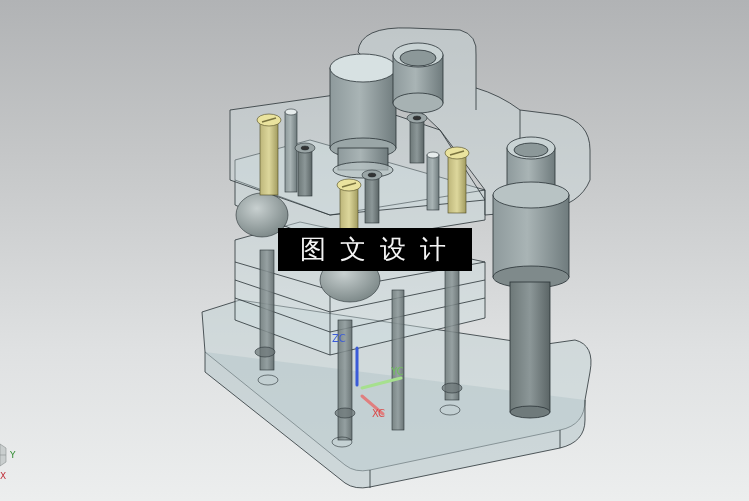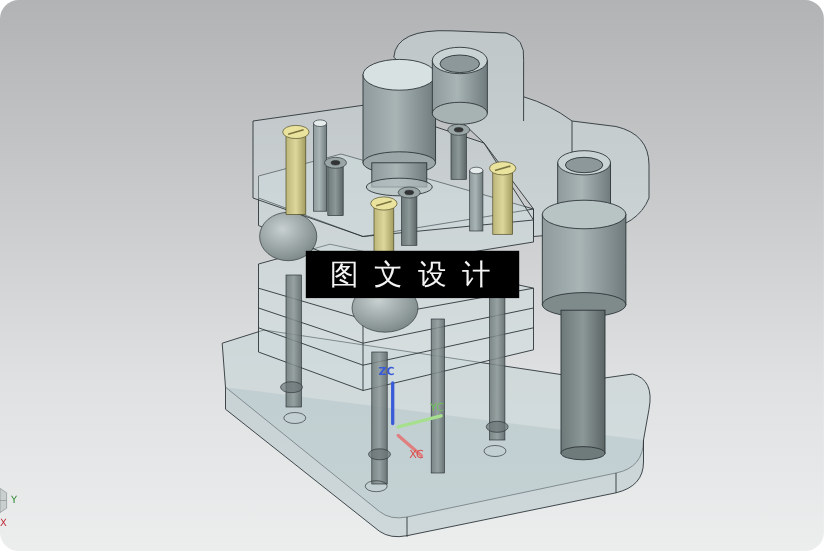--- a/index.html
+++ b/index.html
@@ -1,20 +1,19 @@
 <!DOCTYPE html>
 <html><head>
 <meta charset="utf-8">
 <style>
   html, body { margin: 0; padding: 0; }
   body { width: 749px; height: 501px; overflow: hidden; font-family: "DejaVu Sans", sans-serif; }
   .viewport {
     position: relative; width: 749px; height: 501px;
     background: linear-gradient(to bottom, #b1b3b5 0%, #c4c6c7 30%, #dfe1e2 70%, #eceeee 100%);
-    border-radius: 17px;
   }
   .scene { position: absolute; left: 0; top: 0; }
   .watermark {
     position: absolute; left: 278px; top: 228px; width: 194px; height: 43px;
     background: #000; color: #f4f4f4;
     display: flex; align-items: center; justify-content: center;
     font-family: "DejaVu Serif", serif; font-size: 26px; letter-spacing: 14px;
     padding-left: 10px; box-sizing: border-box;
   }
   .wcs-label { position: absolute; font-family: "DejaVu Sans", sans-serif; font-size: 10px; }
@@ -153,20 +152,20 @@
     </g>
 
     <g stroke="#8a9090" stroke-width="0.6" fill="#c9cece">
       <path d="M0,444 L6,448 L6,462 L0,466 Z"></path>
       <line x1="0" y1="455" x2="6" y2="455"></line>
     </g>
   </svg>
 
   <div class="watermark">图文设计</div>
 
-  <span class="wcs-label" style="left:344px; top:333px; color:#3a5bd8;font-weight:bold;">ZC</span>
+  <span class="wcs-label" style="left:332px; top:333px; color:#3a5bd8;">ZC</span>
   <span class="wcs-label" style="left:391px; top:366px; color:#6fc15b;">YC</span>
   <span class="wcs-label" style="left:372px; top:408px; color:#d94a4a;">XC</span>
 
   <span class="triad-label" style="left:10px; top:450px; color:#2f8a2f;">Y</span>
   <span class="triad-label" style="left:0px; top:471px; color:#c0303a;">X</span>
 
 </div>
 
 </body></html>

